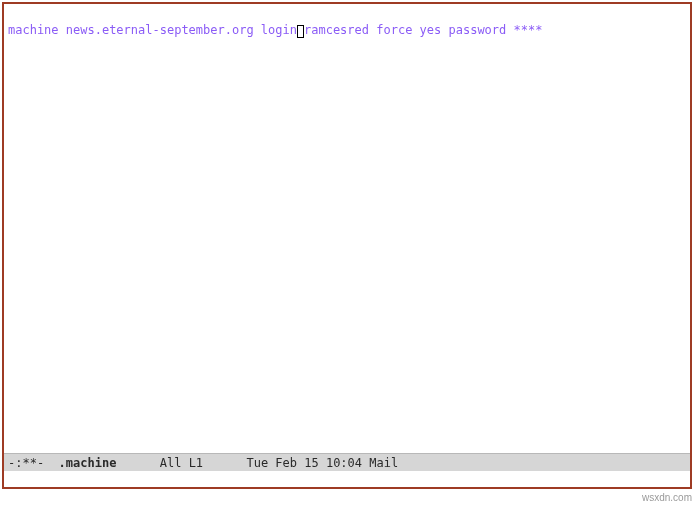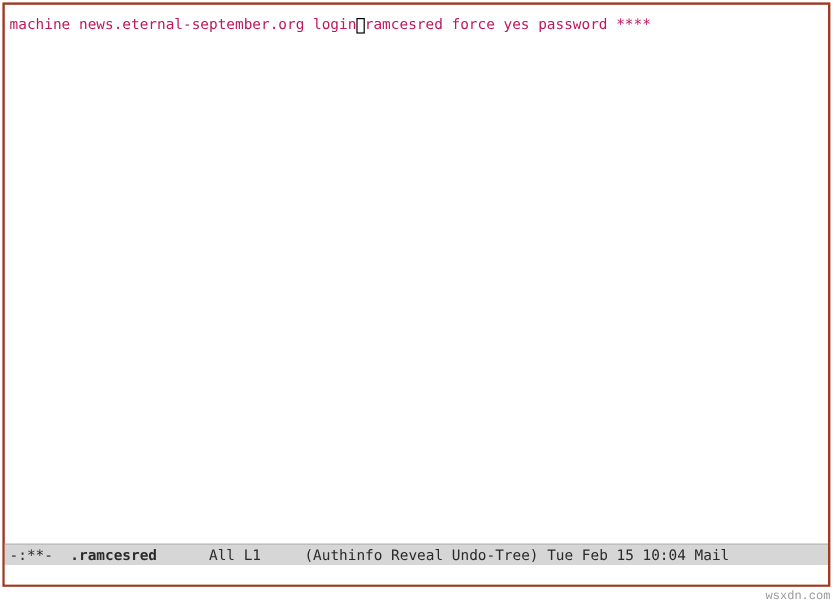--- a/index.html
+++ b/index.html
@@ -22,23 +22,23 @@
       left: 2px;
       right: 8px;
       bottom: 16px;
       border: 2px solid #9e3b24;
       background: #ffffff;
       display: flex;
       flex-direction: column;
     }
     .buffer-content {
       flex: 1;
-      padding: 8px 4px;
+      padding: 18px 4px;
       white-space: pre;
-      color: #be185d;
+      color: #8b5cf6;
       line-height: 1.35;
       overflow: hidden;
     }
     .line {
       display: inline;
     }
     .cursor-box {
       display: inline-block;
       width: 7px;
       height: 13px;
@@ -71,28 +71,28 @@
       height: 16px;
       background: #ffffff;
       padding: 0 4px;
     }
     .watermark {
       position: absolute;
       bottom: 2px;
       right: 8px;
       font-size: 10px;
       color: #9a9a9a;
-      font-family: Liberation Mono, monospace;
+      font-family: Liberation Sans, sans-serif;
     }
     .seg { display:inline; }
   </style>
 </head>
 <body>
 
 <div class="editor-frame">
   <div class="buffer-content"><span class="line"><span class="seg">machine news.eternal-september.org login</span><span class="cursor-box"></span><span class="seg">ramcesred force yes password ****</span></span></div>
 
-  <div class="modeline"><span class="status seg">-:**-  </span><span class="buffer-name seg">.ramcesred</span><span class="seg">      </span><span class="seg">All L1</span><span class="seg">     </span><span class="seg">(Authinfo Reveal Undo-Tree)</span><span class="seg"> Tue Feb 15 10:04 Mail</span></div>
+  <div class="modeline"><span class="status seg">-:**-  </span><span class="buffer-name seg">.machine</span><span class="seg">      </span><span class="seg">All L1</span><span class="seg">     </span><span class="seg"> Tue Feb 15 10:04 Mail</span></div>
 
   <div class="minibuffer"></div>
 </div>
 
 <div class="watermark">wsxdn.com</div>
 
 </body></html>

